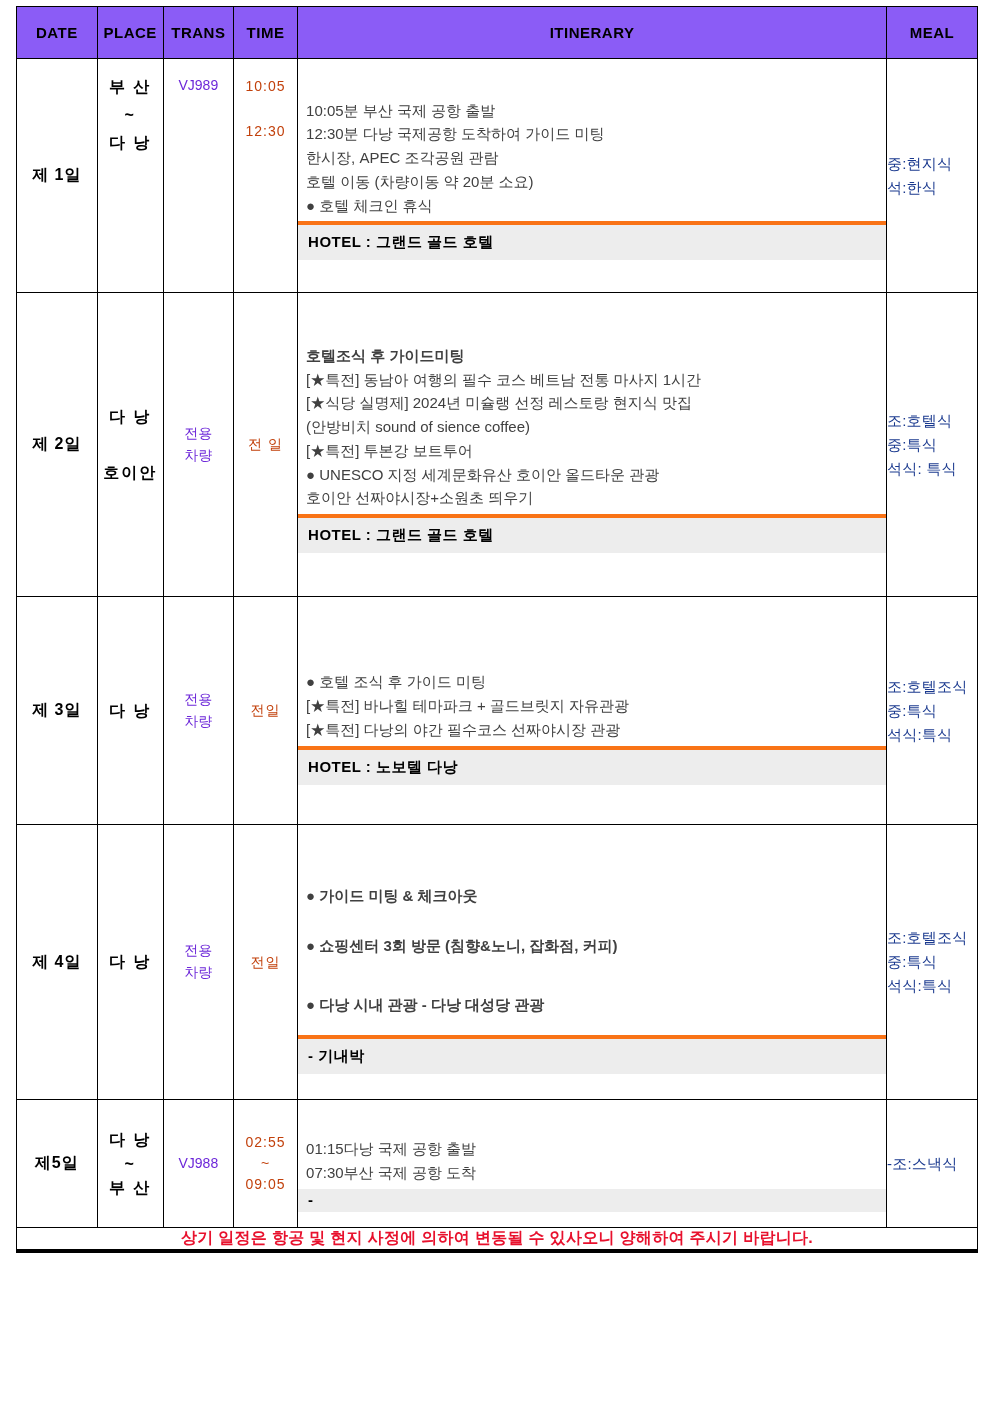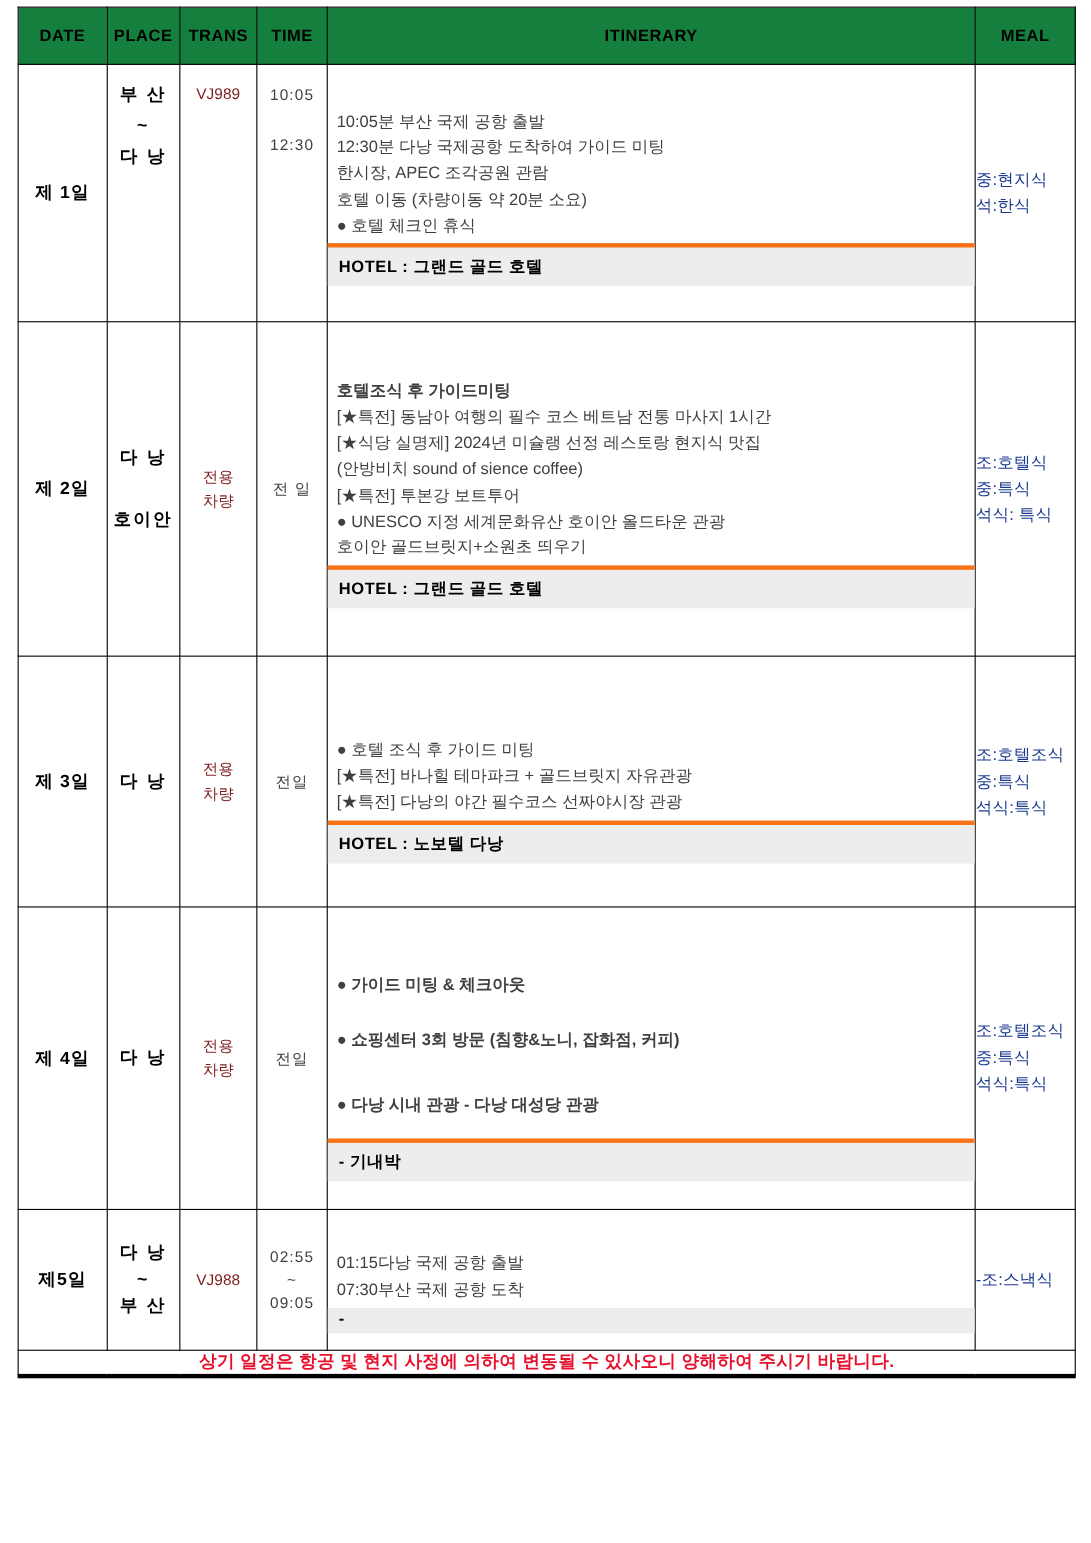--- a/index.html
+++ b/index.html
@@ -21,21 +21,21 @@
     margin: 6px 0 0 16px;
     table-layout: fixed;
   }
   table.itinerary td, table.itinerary th {
     border: 1px solid #000000;
     vertical-align: middle;
     padding: 0;
   }
   
   thead th {
-    background: #15803d;
+    background: #8b5cf6;
     font-weight: bold;
     font-size: 15px;
     color: #000;
     text-align: center;
     height: 52px;
     letter-spacing: 0.5px;
   }
   th.col-date { width: 78px; }
   th.col-place { width: 64px; }
   th.col-trans { width: 68px; }
@@ -54,27 +54,27 @@
     text-align: center;
     font-size: 16px;
     font-weight: bold;
     color: #000;
     line-height: 1.75;
     letter-spacing: 2px;
   }
   td.trans-cell {
     text-align: center;
     font-size: 14px;
-    color: #7f1d1d;
+    color: #6d28d9;
     line-height: 1.55;
   }
   td.time-cell {
     text-align: center;
     font-size: 14px;
-    color: #404040;
+    color: #c2410c;
     line-height: 1.6;
     letter-spacing: 1px;
   }
   td.meal-cell {
     text-align: left;
     font-size: 15px;
     color: #1b3a8f;
     line-height: 1.6;
     padding: 4px 6px;
     vertical-align: middle;
@@ -178,21 +178,21 @@
         <td class="time-cell" style="white-space:pre-line;">전 일</td>
         <td class="itin-cell">
           <div class="itin-wrap">
             <div class="itin-body">
               <div class="ln bold">호텔조식 후  가이드미팅</div>
               <div class="ln">[★특전] 동남아 여행의 필수 코스 베트남 전통 마사지 1시간</div>
               <div class="ln">[★식당 실명제] 2024년 미슐랭 선정 레스토랑 현지식 맛집</div>
               <div class="ln"> (안방비치 sound of sience coffee)</div>
               <div class="ln"> [★특전] 투본강 보트투어</div>
               <div class="ln">● UNESCO 지정 세계문화유산 호이안 올드타운 관광</div>
-              <div class="ln">호이안 골드브릿지+소원초 띄우기</div>
+              <div class="ln">호이안 선짜야시장+소원초 띄우기</div>
             </div>
             <div class="hotel-bar">HOTEL : 그랜드 골드 호텔</div>
           </div>
         </td>
         <td class="meal-cell" style="white-space:pre-line;">조:호텔식
 중:특식
 석식: 특식</td>
       </tr>
 
       <tr style="height:228px;">

